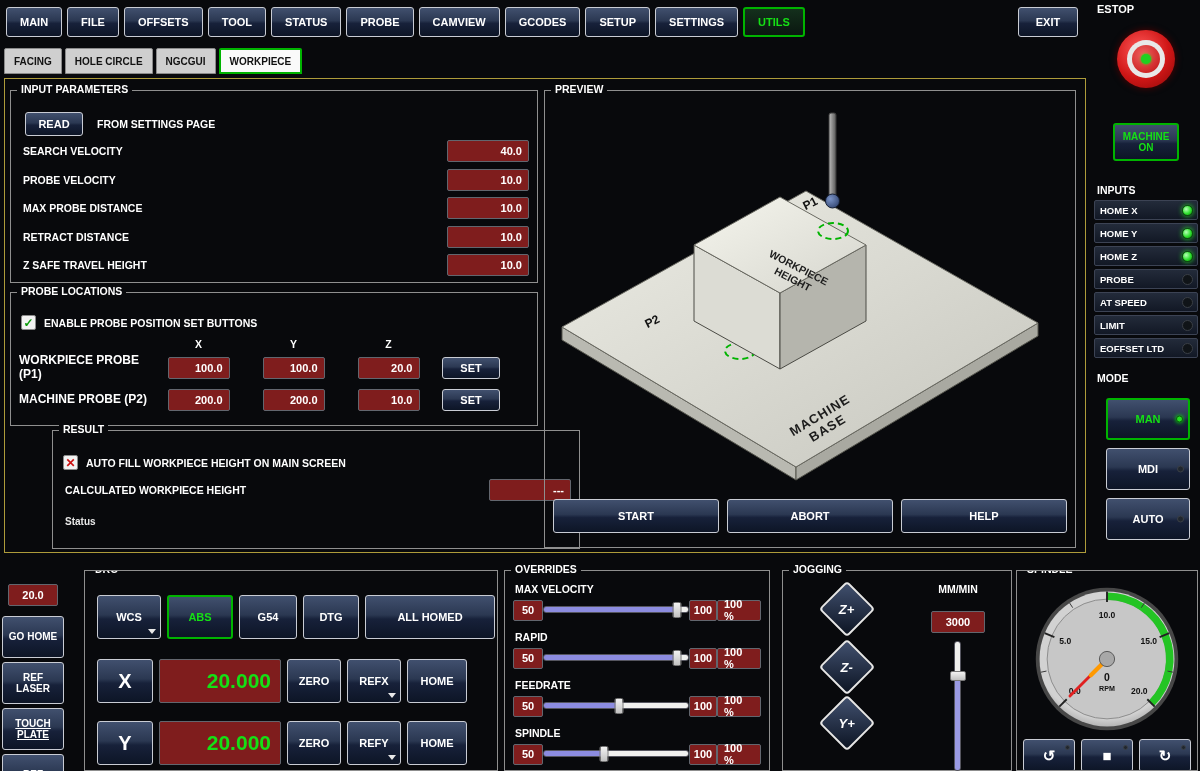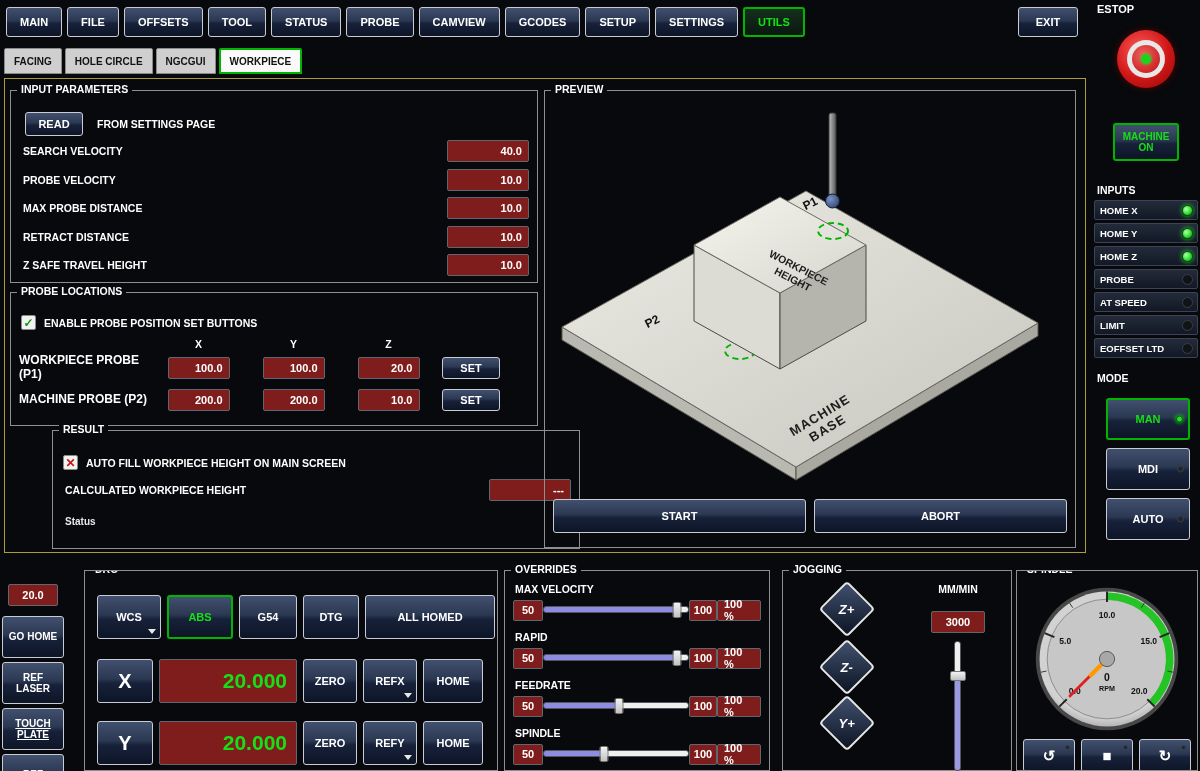--- a/index.html
+++ b/index.html
@@ -108,21 +108,21 @@
 
   
   #g-dro { left:84px; top:570px; width:414px; height:201px; overflow:hidden; }
   .dro-row { display:flex; gap:6px; margin-left:12px; align-items:center; }
   .dro-row.r1 { margin-top:24px; }
   .dro-row.r2 { margin-top:20px; }
   .dro-row.r3 { margin-top:18px; }
   .dro-row .btn { height:44px; }
   .w-wcs { width:64px; } .w-abs { width:66px; } .w-g54 { width:58px; } .w-dtg { width:56px; } .w-homed { width:130px; }
   .axis-btn { width:56px; font-size:20px; }
-  .dro-display { width:138px; height:44px; color:#15e015; font-size:21px; padding-right:9px; }
+  .dro-display { width:122px; height:44px; color:#15e015; font-size:21px; padding-right:9px; }
   .w-zero { width:54px; } .w-ref { width:54px; } .w-home { width:60px; }
 
   
   #g-ovr { left:504px; top:570px; width:266px; height:201px; }
   .ov-label { margin:0 0 0 10px; font-size:10.5px; font-weight:bold; }
   .ov-label.first { margin-top:12px; }
   .ov-label:not(.first) { margin-top:9px; }
   .ov-row { display:flex; align-items:center; gap:0; margin:3px 8px 0 8px; height:24px; }
   .ov-min { width:30px; height:21px; justify-content:center; }
   .ov-max { width:28px; height:21px; justify-content:center; }
@@ -322,20 +322,21 @@
       <g transform="translate(262,106) rotate(-27)">
         <text text-anchor="middle" font-size="12" font-weight="bold" fill="#111">P1</text>
       </g>
 
       <rect x="279" y="12" width="7" height="84" rx="2" fill="url(#gRod)" stroke="#3a3a3a"></rect>
       <circle cx="282.5" cy="100" r="7" fill="url(#gBall)" stroke="#141e33"></circle>
     </svg>
     <div class="preview-buttons">
       <button class="btn">START</button>
       <button class="btn">ABORT</button>
+      <button class="btn">HELP</button>
     </div>
   </div>
 
   <div class="right-panel">
     <span class="estop-title">ESTOP</span>
     <div class="estop-btn">
       <div class="estop-ring">
           <div class="estop-core">
             <div class="estop-center"></div>
           </div>

